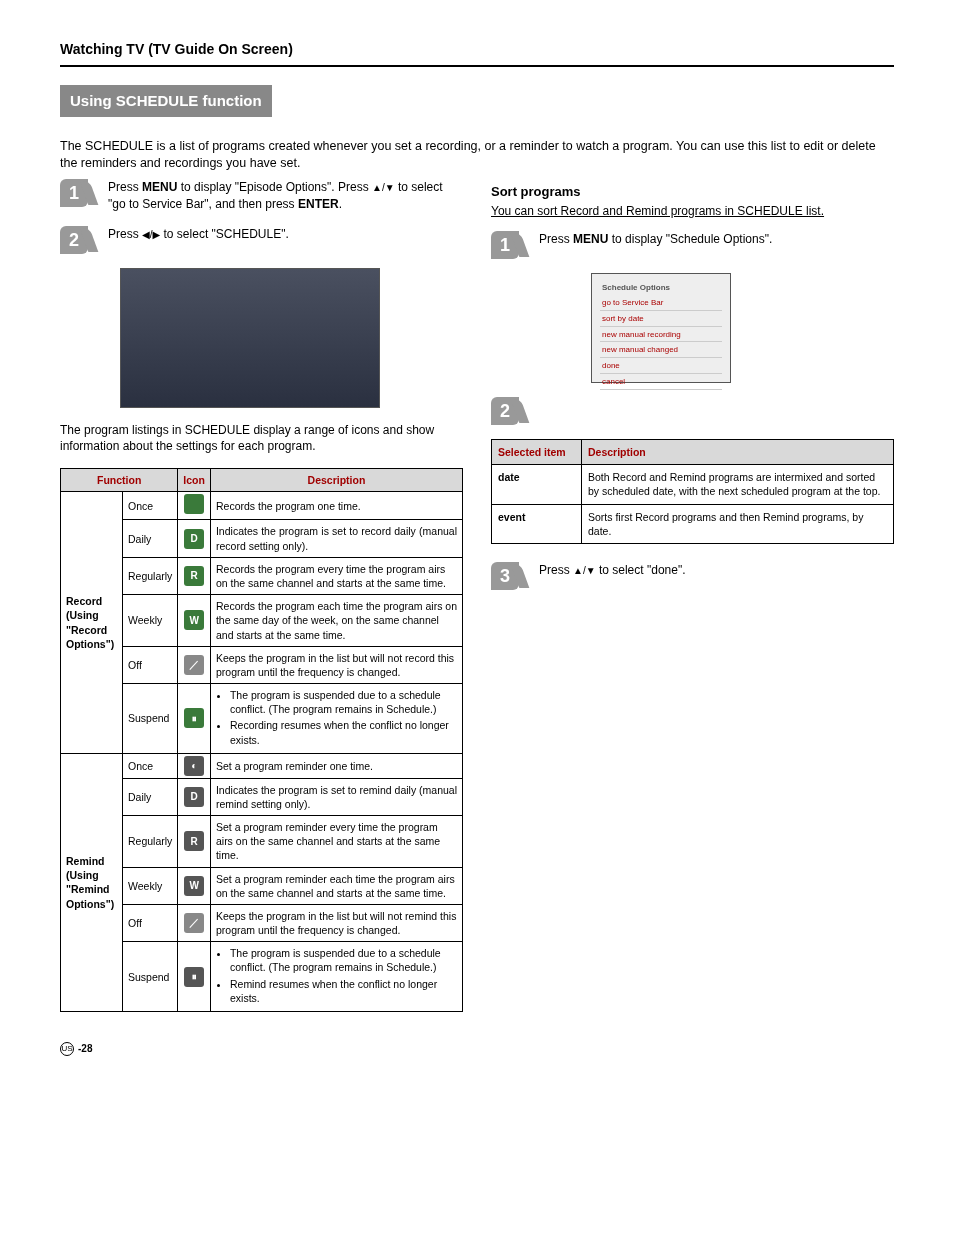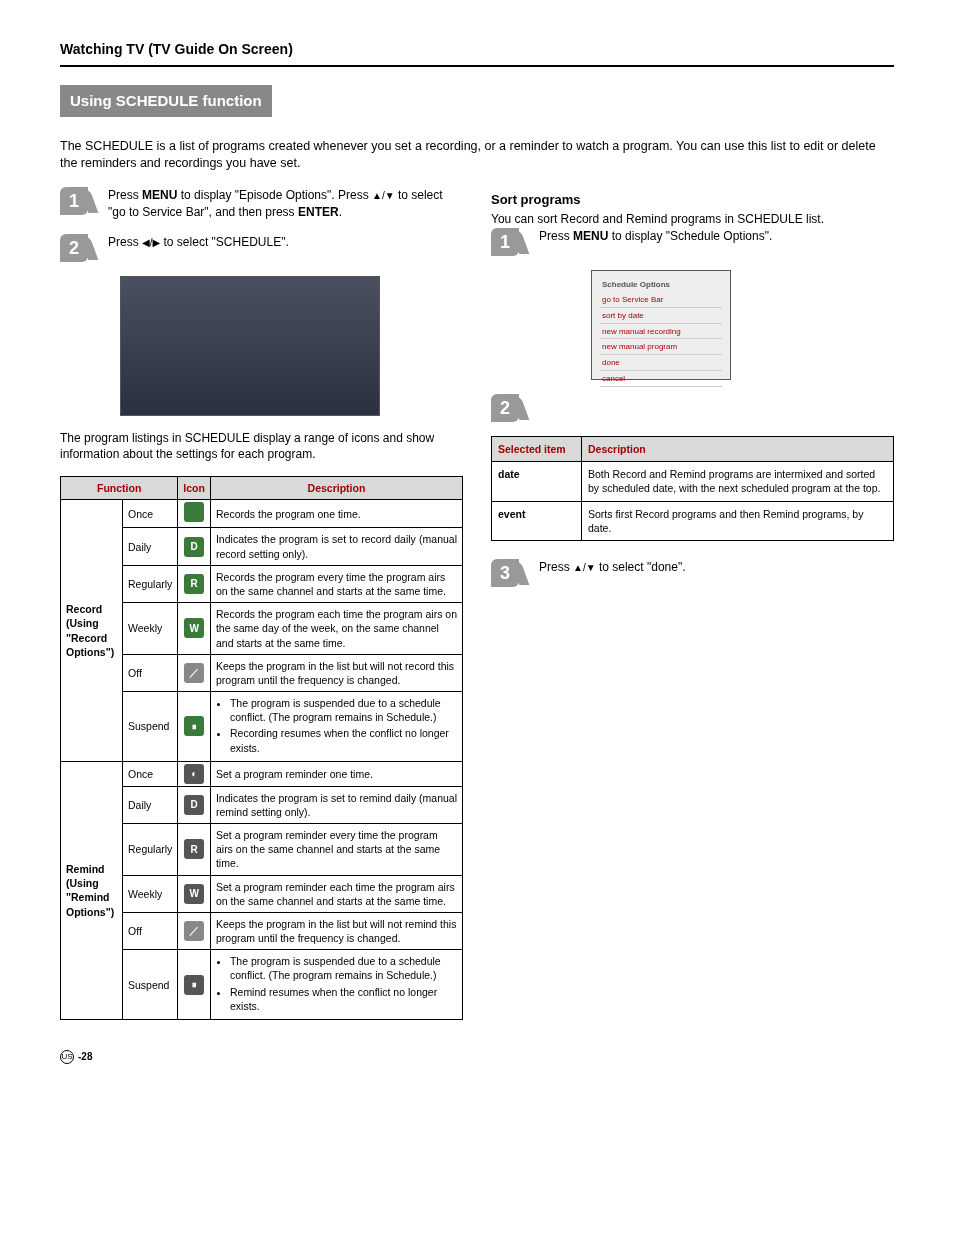--- a/index.html
+++ b/index.html
@@ -21,21 +21,21 @@
   }
   .section-title-bar {
     background: #888;
     color: #fff;
     font-weight: bold;
     font-size: 15px;
     padding: 6px 10px;
     display: inline-block;
     margin-bottom: 8px;
   }
-  .intro { margin-bottom: 16px; font-size: 12.5px; }
+  .intro { margin-bottom: 8px; font-size: 12.5px; }
   .columns { display: flex; gap: 28px; }
   .col { flex: 1; min-width: 0; }
   .step { display: flex; align-items: flex-start; gap: 14px; margin-bottom: 14px; }
   .step-num-wrap { position: relative; width: 34px; flex: 0 0 34px; }
   .step-num {
     width: 28px; height: 28px;
     background: #999; color: #fff;
     font-weight: bold; font-size: 18px;
     display: flex; align-items: center; justify-content: center;
     border-radius: 6px 0 6px 0;
@@ -101,21 +101,21 @@
   .ic-green { background:#3a7a3a; }
   .ic-gray  { background:#888; }
   .ic-dark  { background:#555; }
   ul.tight { margin:0; padding-left: 14px; }
   ul.tight li { margin-bottom: 2px; }
   .subhead {
     font-weight: bold;
     font-size: 13px;
     margin: 4px 0 2px 0;
   }
-  .subtext { font-size: 12px; margin-bottom: 1px; }
+  .subtext { font-size: 12px; margin-bottom: 12px; text-decoration: underline; }
   table.desc {
     border-collapse: collapse;
     width: 100%;
     font-size: 10.5px;
     margin-bottom: 18px;
   }
   table.desc th, table.desc td {
     border: 1px solid #000;
     padding: 5px 6px;
     vertical-align: top;
@@ -275,21 +275,21 @@
         <span>Press </span><span class="bold">MENU</span><span> to display "Schedule Options".</span>
       </div>
     </div>
 
     <div class="screenshot-placeholder small">
       <div class="sched-menu">
         <div class="hdr">Schedule Options</div>
         <div>go to Service Bar</div>
         <div>sort by    date</div>
         <div>new manual recording</div>
-        <div>new manual program</div>
+        <div>new manual changed</div>
         <div>done</div>
         <div>cancel</div>
       </div>
     </div>
 
     <div class="step">
       <div class="step-num-wrap">
           <div class="step-num">2</div>
         </div>
     </div>

